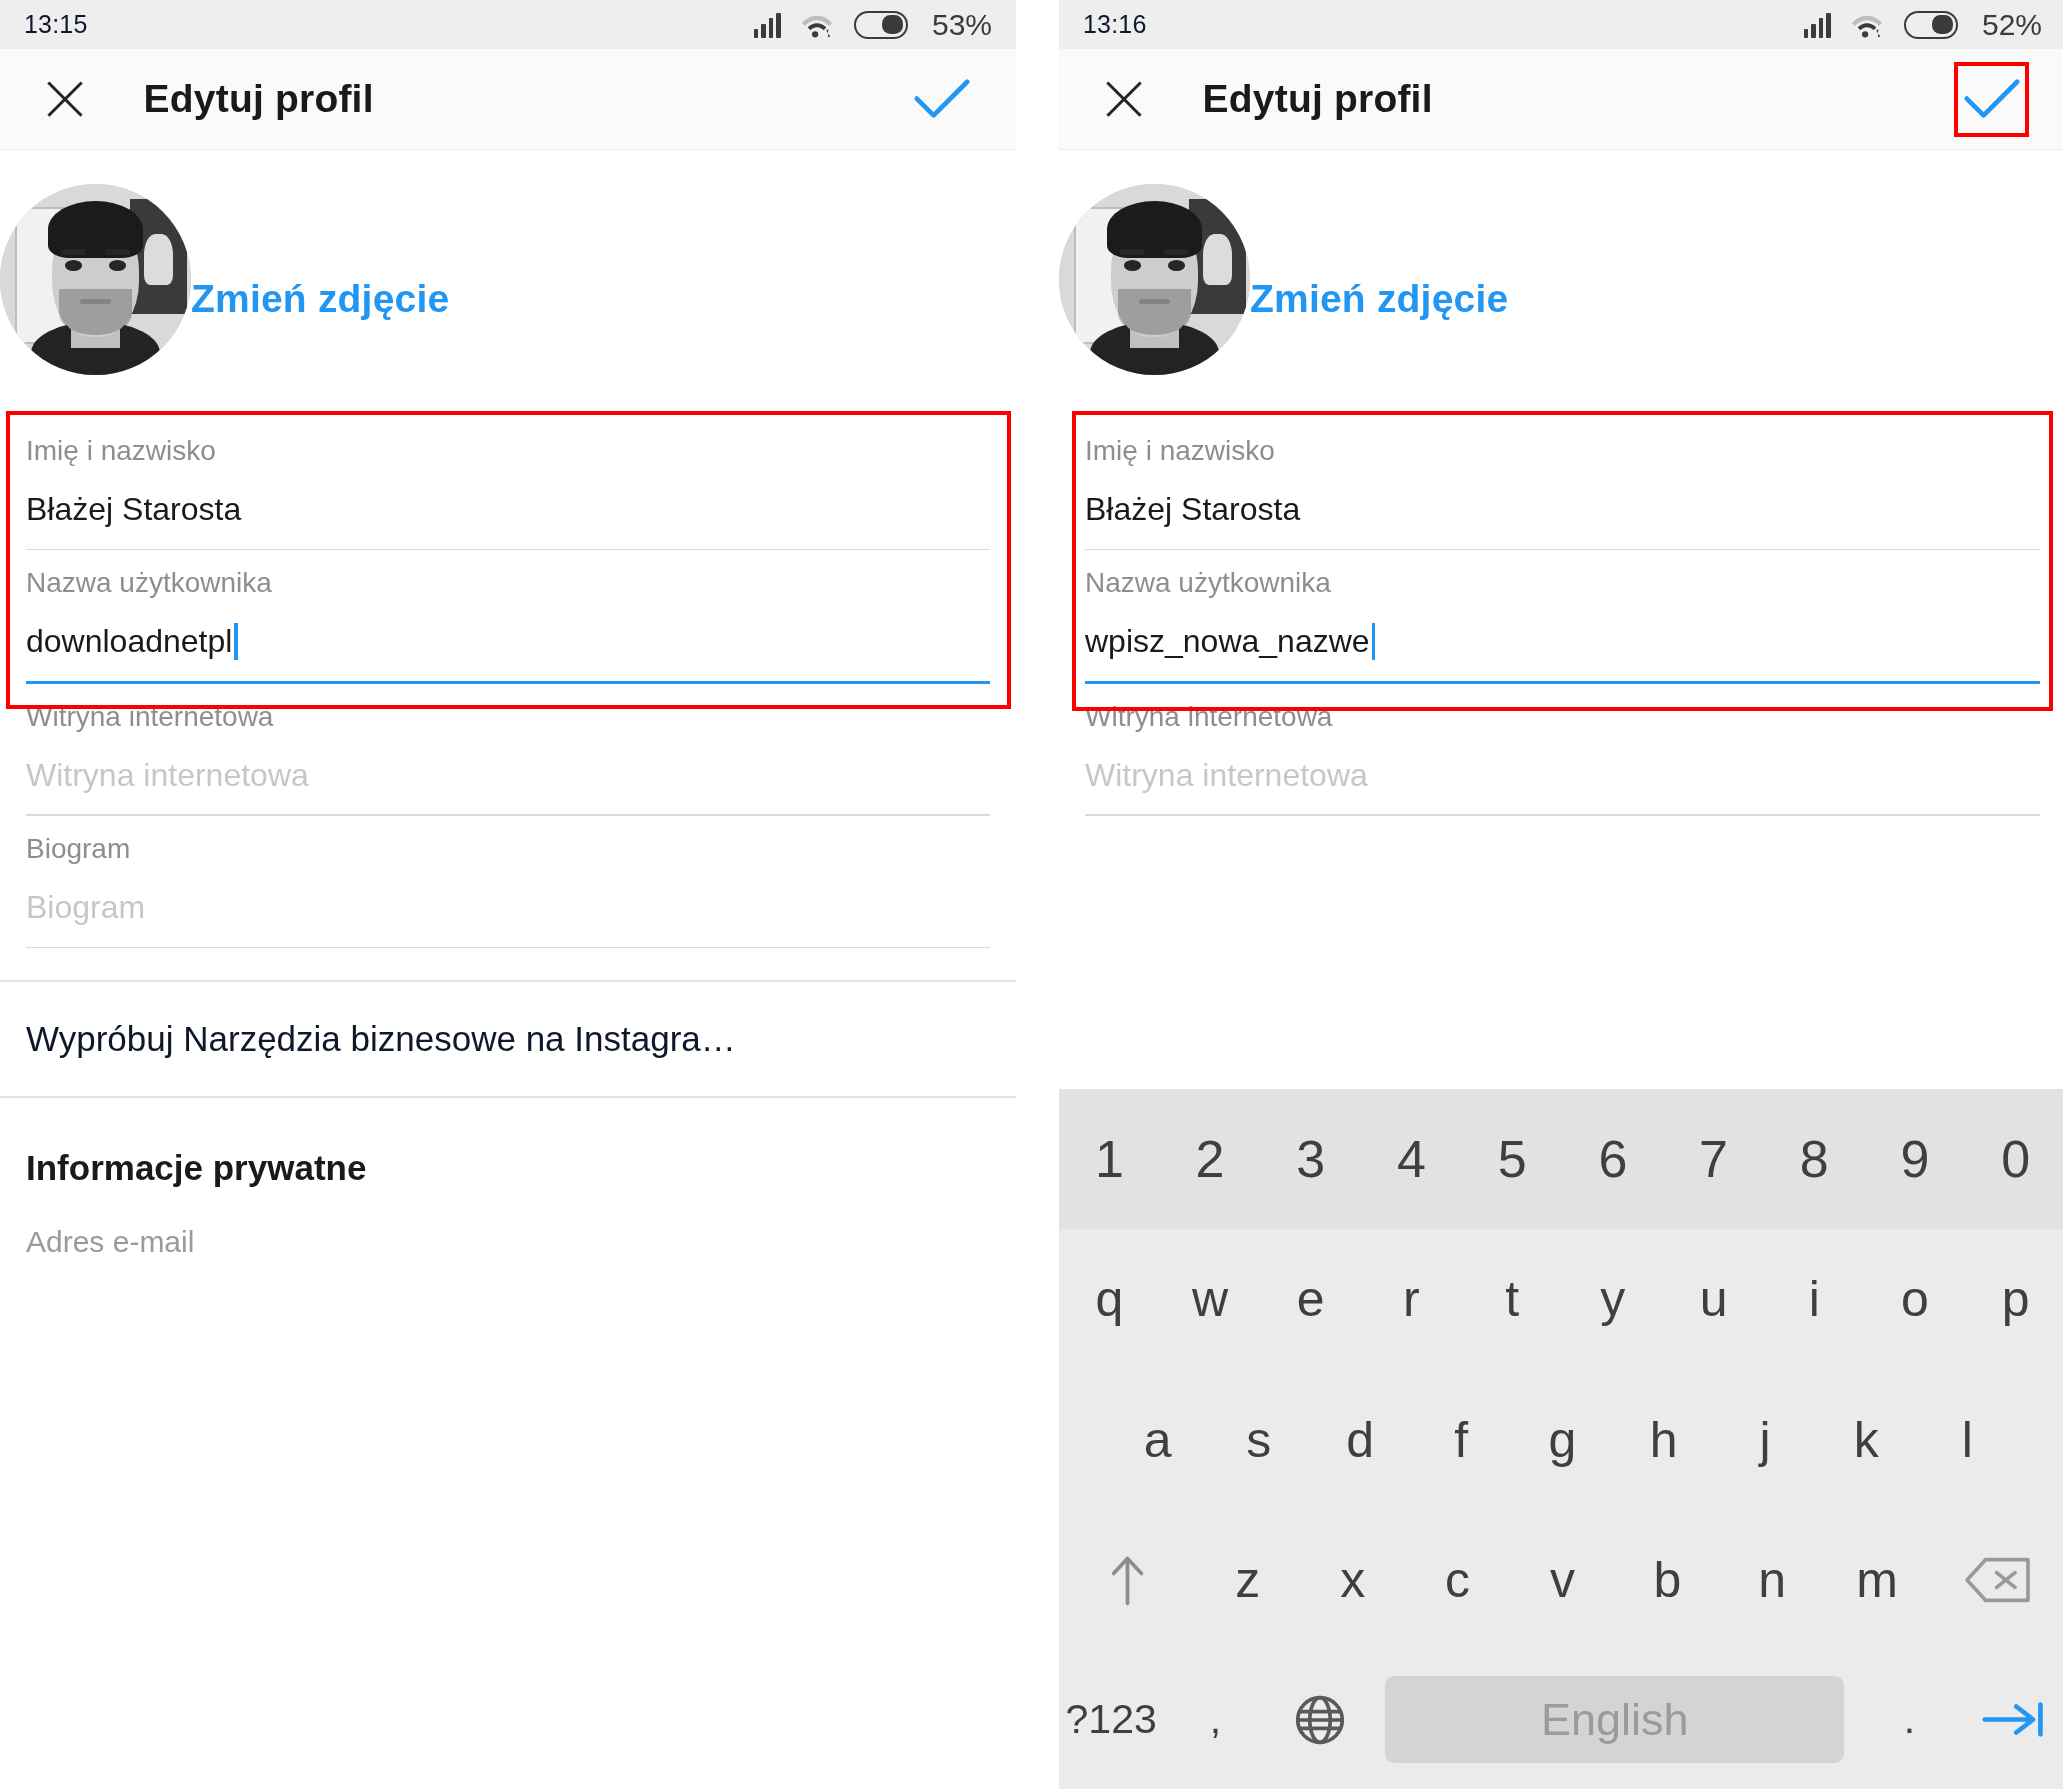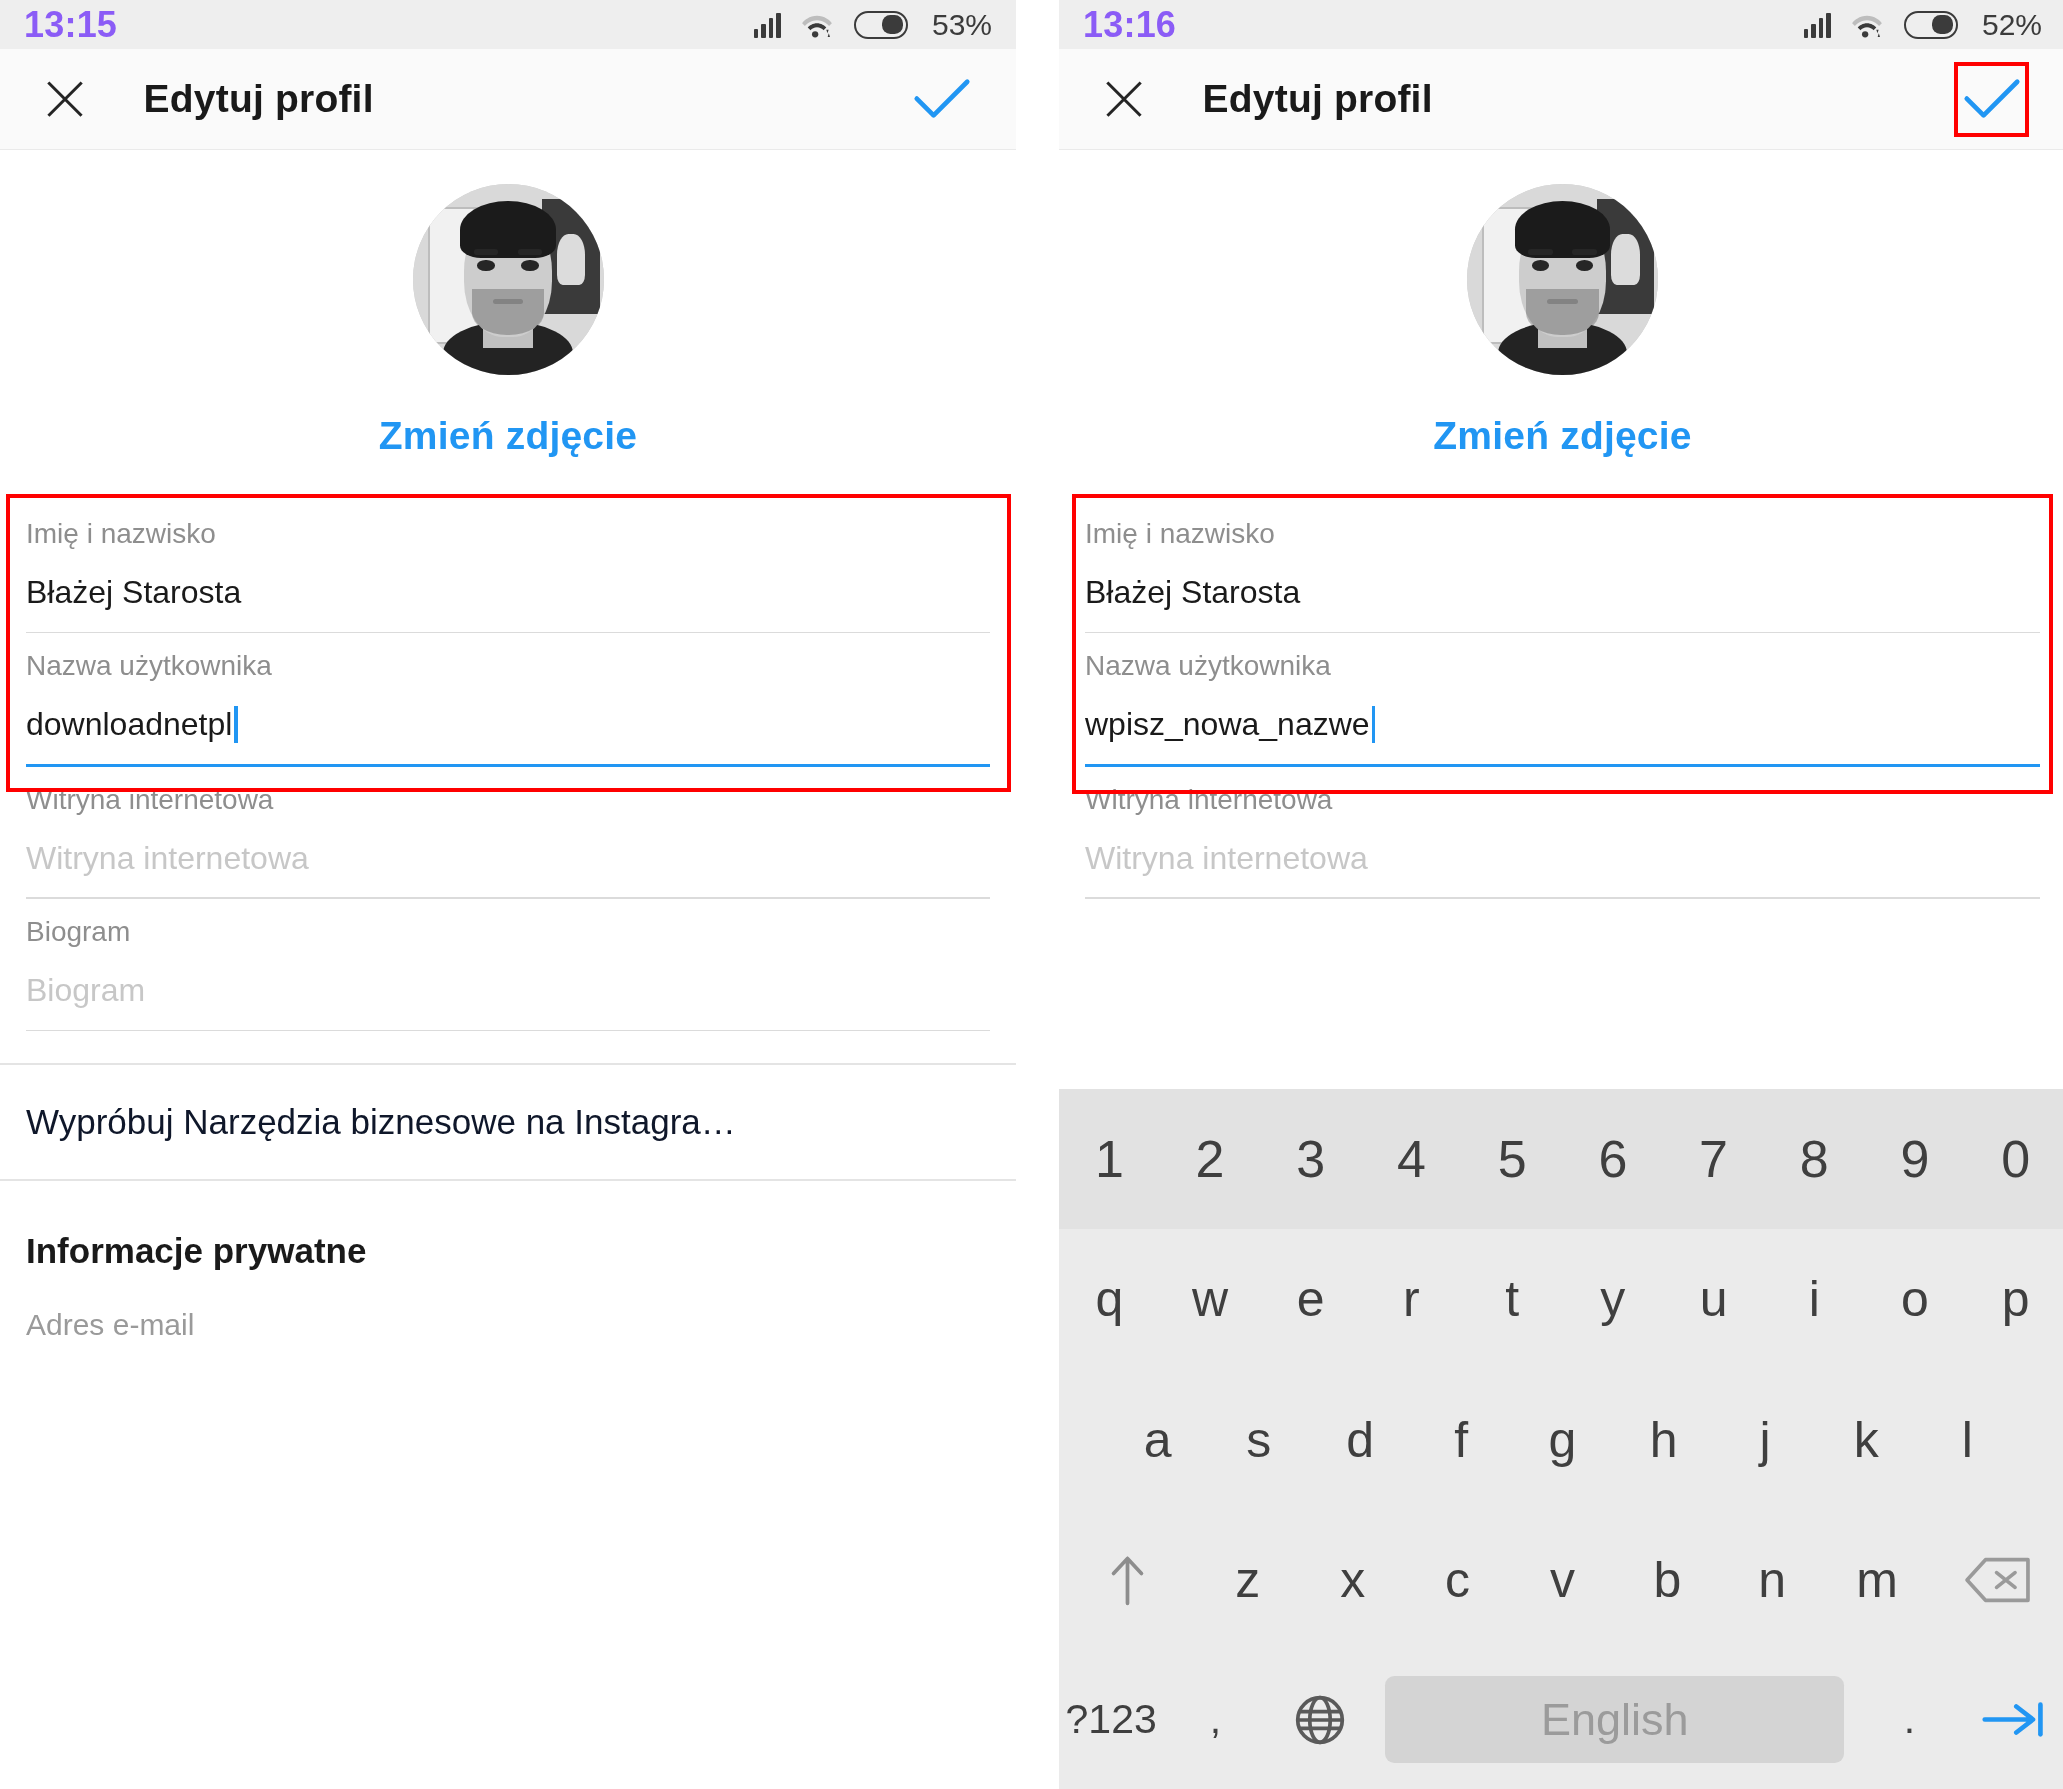--- a/index.html
+++ b/index.html
@@ -15,21 +15,21 @@
   .phone{position:absolute;top:0;height:1790px;background:#ffffff;overflow:hidden;}
   .phone.left{left:0;width:1016px;}
   .phone.right{left:1059px;width:1007px;}
 
   
   .statusbar{
     position:relative;height:49px;background:#eeeeee;
     display:flex;align-items:center;justify-content:space-between;
     padding:0 24px 0 24px;box-sizing:border-box;
   }
-  .status-time{font-size:36px;color:#8b5cf6;letter-spacing:0.2px;font-weight:bold;}
+  .status-time{font-size:25px;color:#0f172a;letter-spacing:0.2px;}
   .status-icons{display:flex;align-items:center;gap:20.5px;}
   .status-pct{font-size:30px;color:#3b3b3b;margin-left:3.7px;}
 
   
   .ico-signal{display:flex;align-items:flex-end;gap:2.8px;height:26px;}
   .ico-signal i{display:block;width:4.7px;background:#3b3b3b;border-radius:0.9px;}
   .ico-signal i:nth-child(1){height:8.4px;}
   .ico-signal i:nth-child(2){height:14px;}
   .ico-signal i:nth-child(3){height:19.6px;}
   .ico-signal i:nth-child(4){height:25px;}
@@ -52,21 +52,21 @@
   .appbar .close:after{transform:translate(-50%,-50%) rotate(-45deg);}
   .appbar .title{font-size:39px;color:#1a1a1a;font-weight:700;margin-left:48px;letter-spacing:0.2px;}
   .appbar .spacer{flex:1 1 auto;}
   .appbar .confirm{
     width:67px;height:67px;position:relative;flex:0 0 auto;margin-right:13px;
     display:flex;align-items:center;justify-content:center;
   }
   .appbar .confirm.boxed{outline:4.7px solid #ff0000;outline-offset:0px;margin-right:13px;}
 
   
-  .avatar-wrap{width:100%;display:flex;flex-direction:column;align-items:center;padding-top:34px;}
+  .avatar-wrap{width:100%;display:flex;flex-direction:row;align-items:center;padding-top:34px;}
   .avatar{
     width:191px;height:191px;border-radius:50%;overflow:hidden;position:relative;
     background:#cfcfcf;filter:grayscale(1);
   }
   .av-bg{position:absolute;inset:0;background:#d9d9d9;}
   .av-door{position:absolute;left:8%;top:12%;width:34%;height:72%;background:#f1f1f1;border:2.8px solid #bdbdbd;box-sizing:border-box;}
   .av-poster{position:absolute;right:2%;top:8%;width:30%;height:60%;background:#3a3a3a;}
   .av-poster:after{content:"";position:absolute;left:25%;top:30%;width:50%;height:45%;background:#dcdcdc;border-radius:40% 40% 20% 20%;}
   .av-body{position:absolute;left:16%;bottom:-6%;width:68%;height:34%;background:#232323;border-radius:48% 48% 0 0;}
   .av-neck{position:absolute;left:37%;bottom:14%;width:26%;height:20%;background:#c8beb6;}

